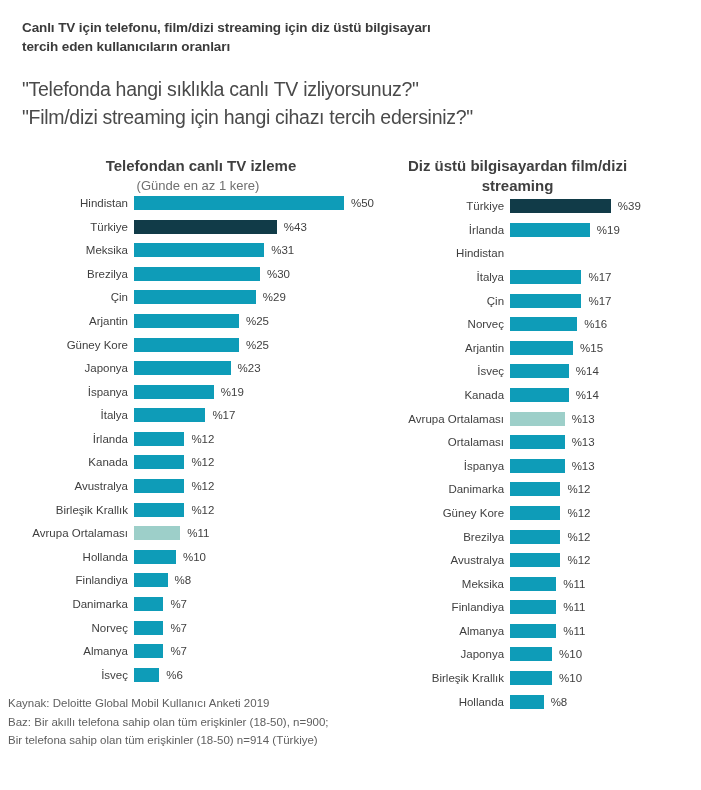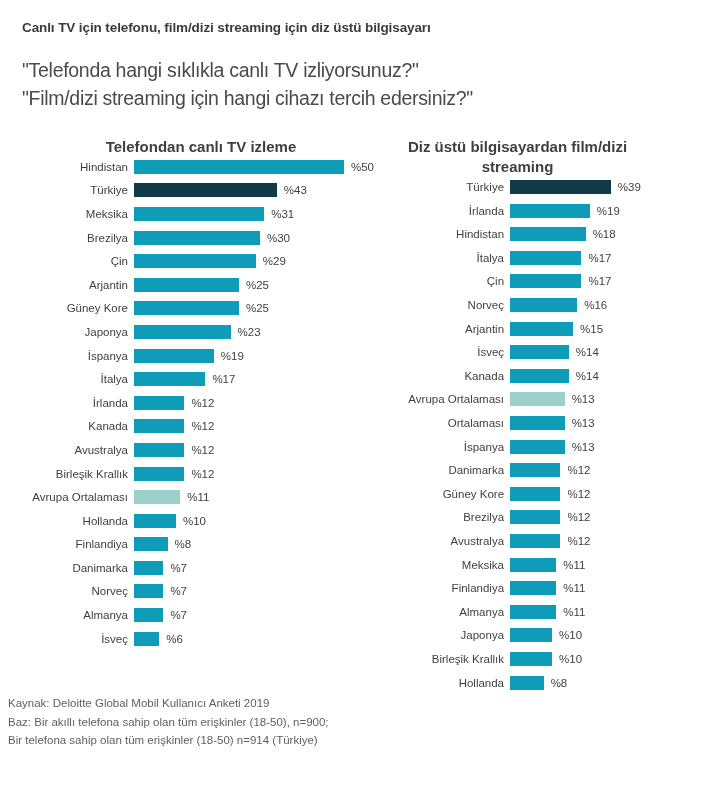--- a/index.html
+++ b/index.html
@@ -114,31 +114,33 @@
   }
   .footer div { white-space: nowrap; }
 </style>
 </head>
 <body>
 
 <div class="page">
 
   <div class="headline">
     <div>Canlı TV için telefonu, film/dizi streaming için diz üstü bilgisayarı</div>
+    <div>tercih eden kullanıcıların oranları</div>
   </div>
 
   <div class="subhead">
     <div>"Telefonda hangi sıklıkla canlı TV izliyorsunuz?"</div>
     <div>"Film/dizi streaming için hangi cihazı tercih edersiniz?"</div>
   </div>
 
   <div class="panels">
 
     <div class="panel-left">
       <div class="panel-title">Telefondan canlı TV izleme</div>
+      <div class="panel-sub">(Günde en az 1 kere)</div>
       <div class="rows" id="rows-left">
           <div class="row">
             <div class="row-label">Hindistan</div>
             <div class="bar-wrap">
               <div class="bar" style="width: 210px; background: rgb(14, 156, 184);"></div>
               <div class="bar-value">%50</div>
             </div>
           </div>
           <div class="row">
             <div class="row-label">Türkiye</div>
@@ -297,24 +299,20 @@
           </div>
           <div class="row">
             <div class="row-label">İrlanda</div>
             <div class="bar-wrap">
               <div class="bar" style="width: 79.8px; background: rgb(14, 156, 184);"></div>
               <div class="bar-value">%19</div>
             </div>
           </div>
           <div class="row">
             <div class="row-label">Hindistan</div>
-            <div class="bar-wrap">
-              <div class="bar" style="width: 75.6px; background: rgb(14, 156, 184);"></div>
-              <div class="bar-value">%18</div>
-            </div>
           </div>
           <div class="row">
             <div class="row-label">İtalya</div>
             <div class="bar-wrap">
               <div class="bar" style="width: 71.4px; background: rgb(14, 156, 184);"></div>
               <div class="bar-value">%17</div>
             </div>
           </div>
           <div class="row">
             <div class="row-label">Çin</div>

